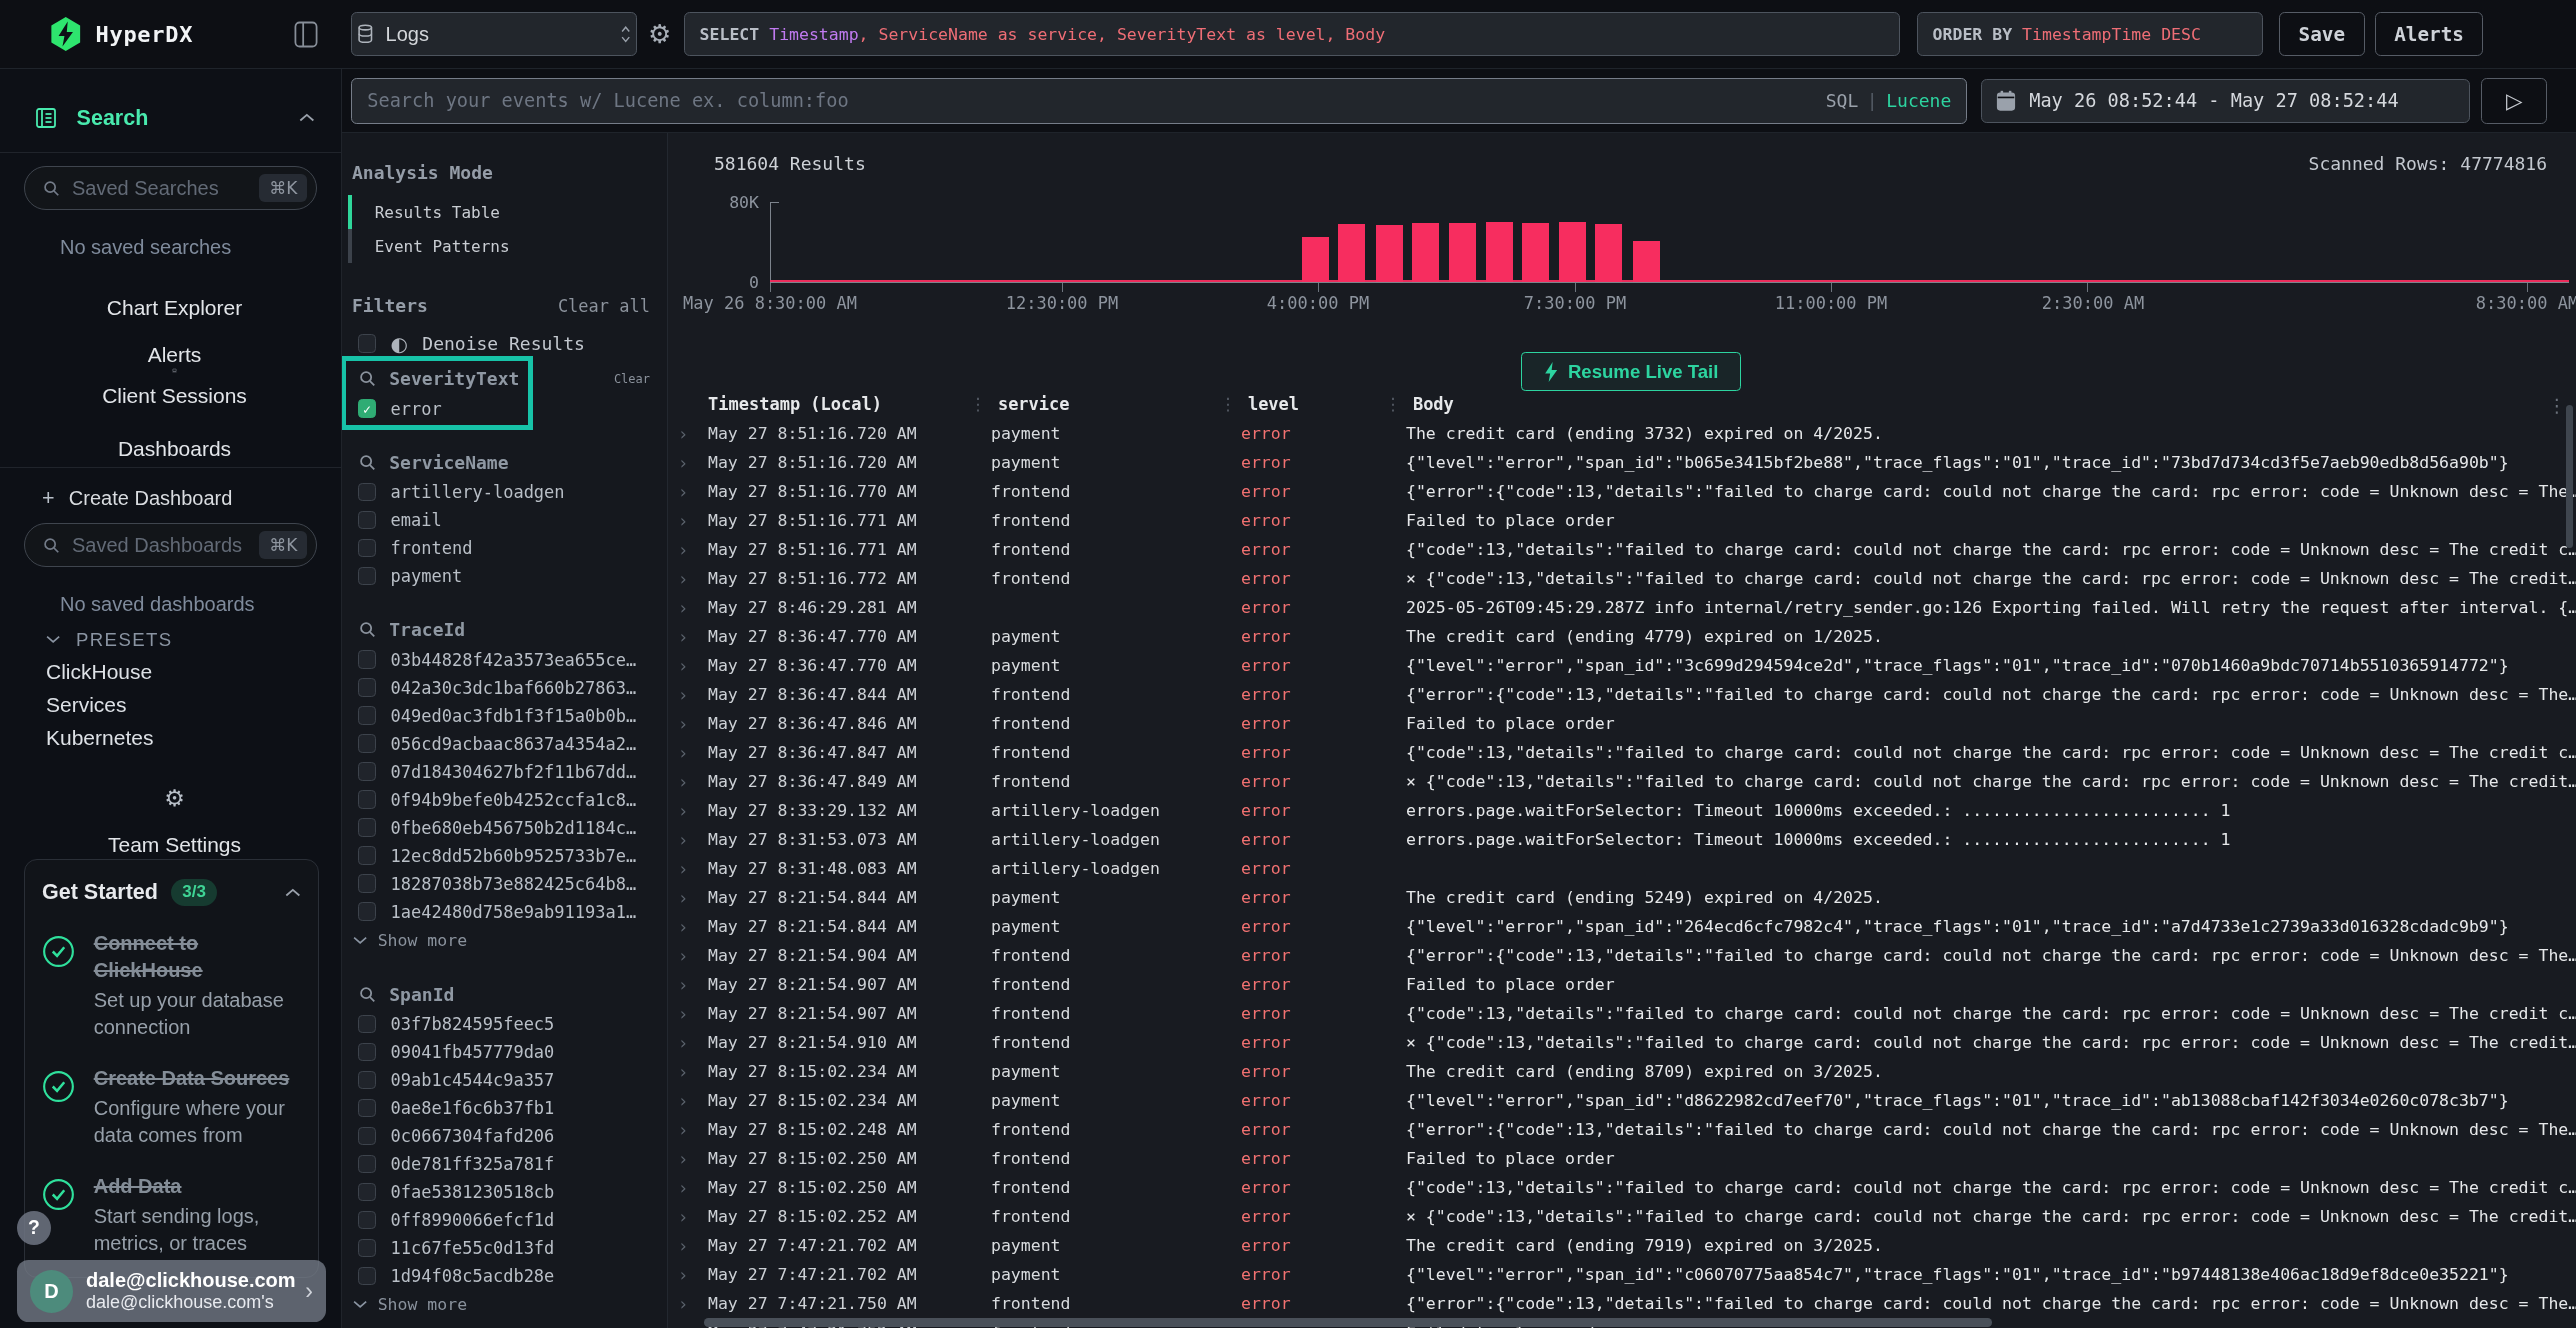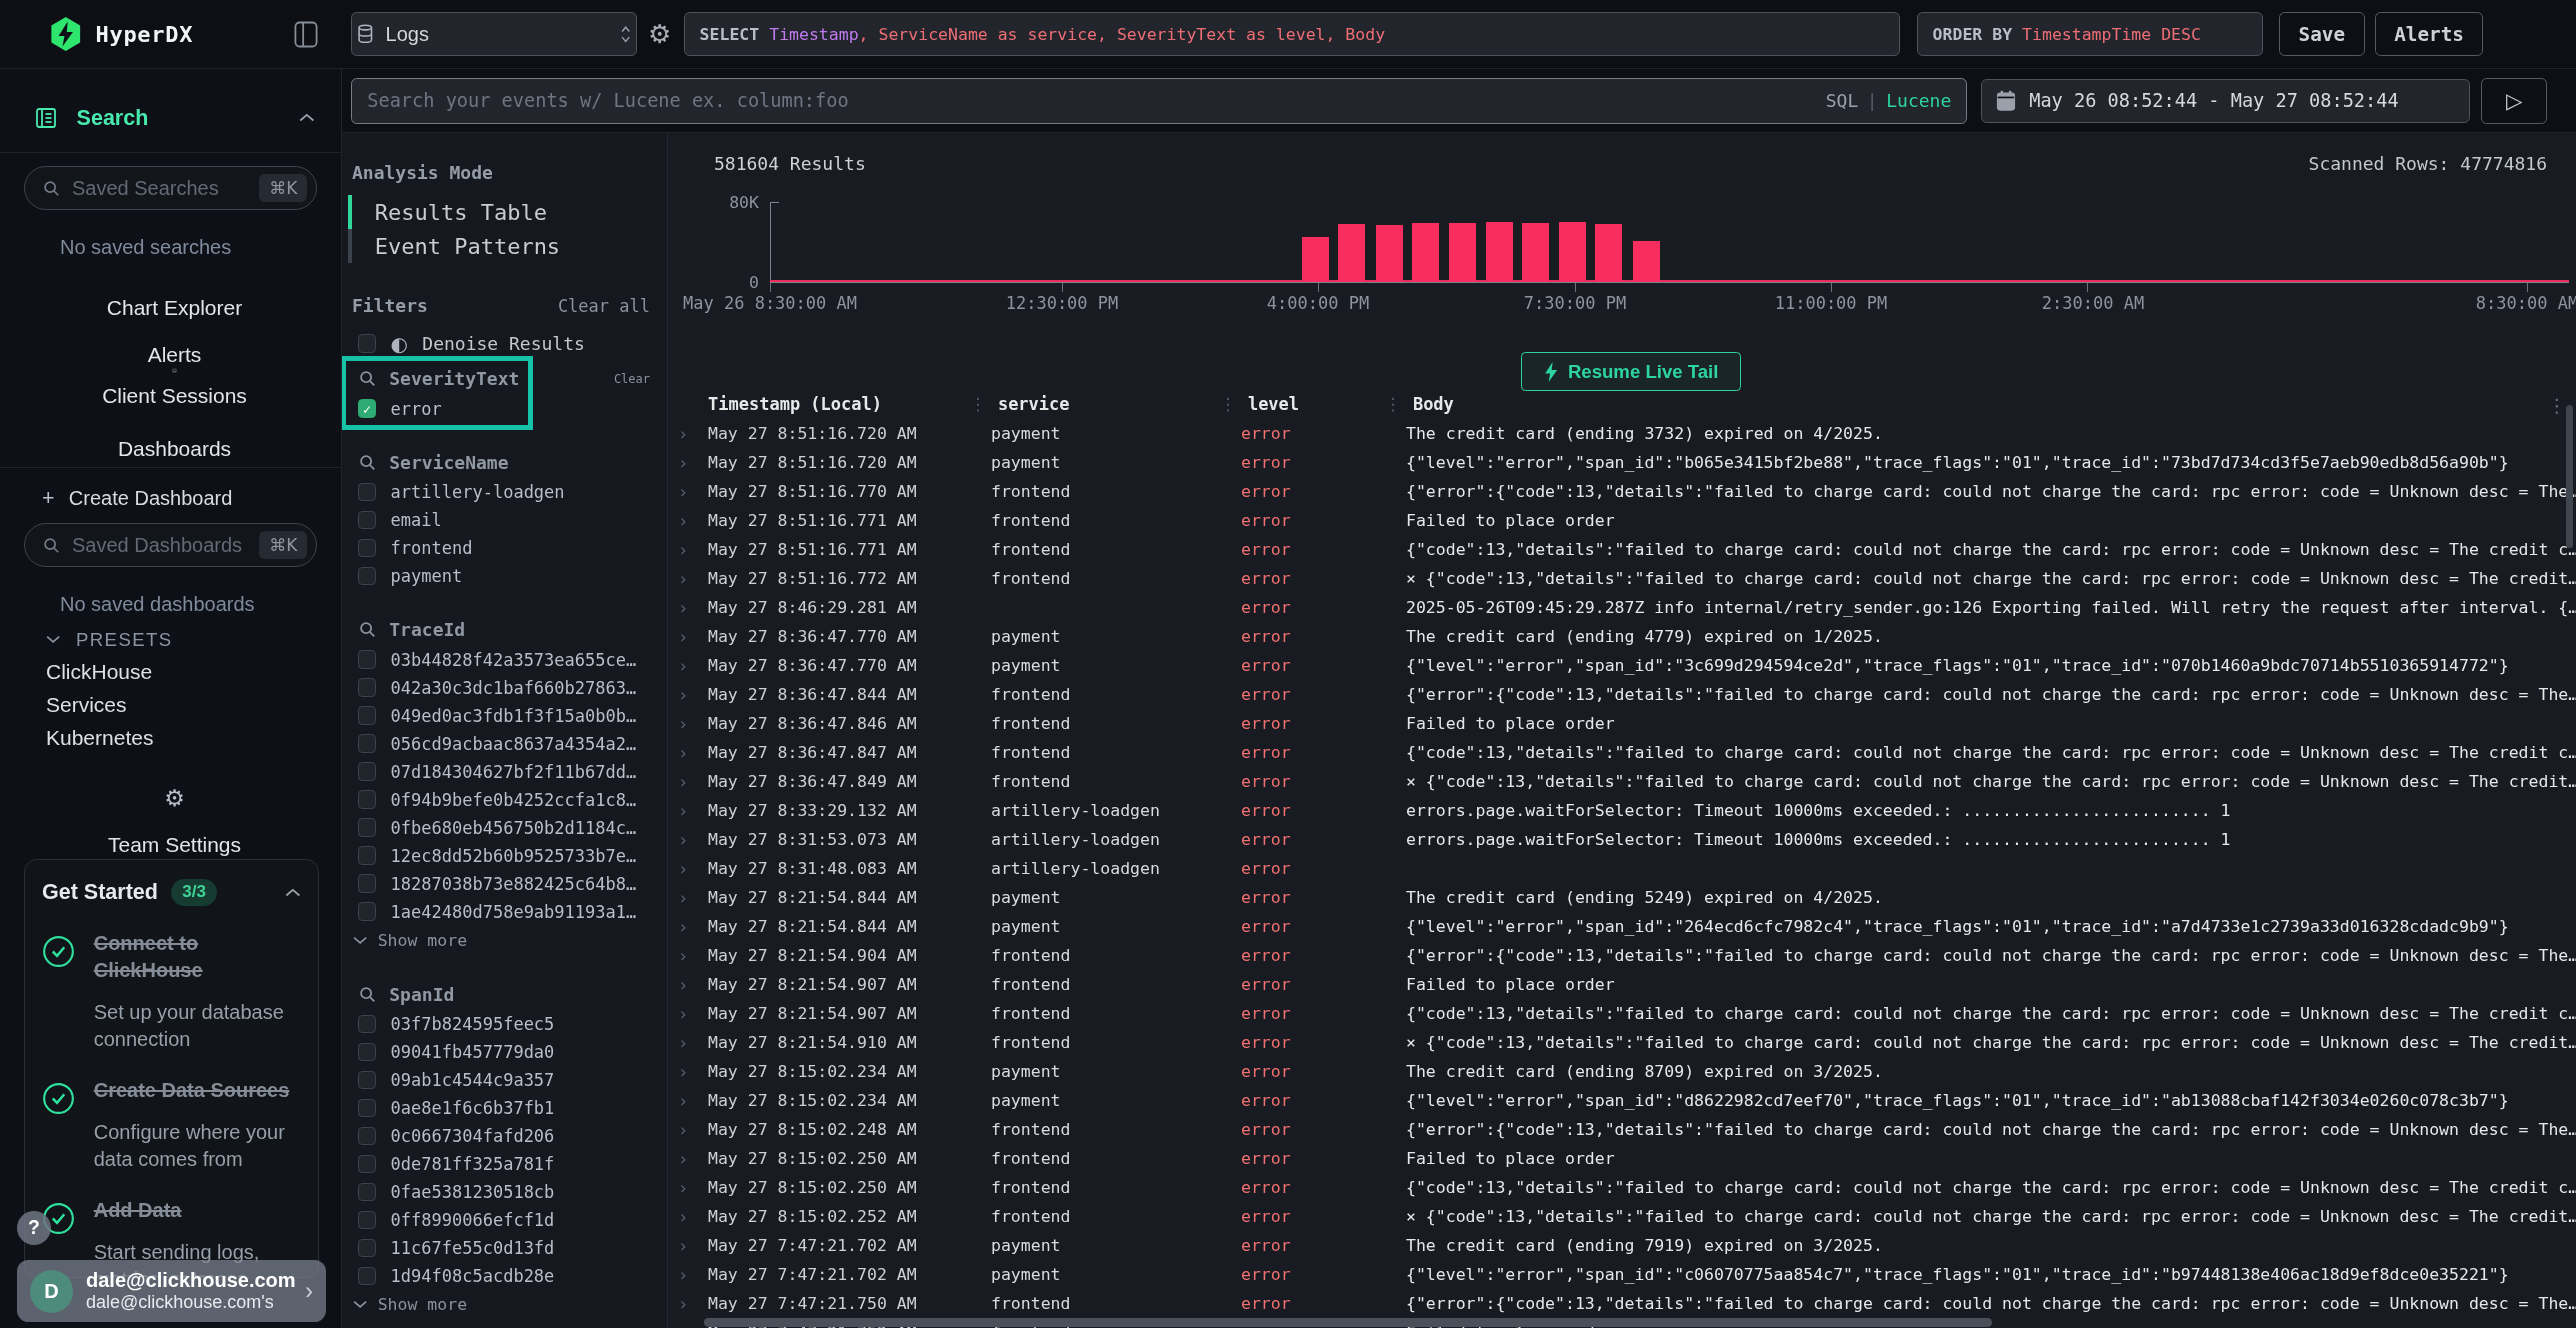--- a/index.html
+++ b/index.html
@@ -77,42 +77,42 @@
   .gs-card { position:absolute; left:24px; width:295px; top:790px; height:419px;
              border:1.4px solid #2a2f37; border-radius:13px; background:#111419; padding:18.6px 17px; overflow:hidden; }
   .gs-head { display:flex; align-items:center; gap:13px; }
   .gs-title { font-size:21.5px; font-weight:bold; color:#e8eaed; }
   .gs-badge { background:#163b30; color:#3fd495; font-size:17px; font-weight:bold; border-radius:715px; padding:3.6px 11.4px; }
   .gs-chev { margin-left:auto; display:flex; }
   .gs-item { display:flex; margin-top:24px; gap:15.7px; }
   .gs-check { flex:none; width:36px; padding-top:5.7px; }
   .gs-text { width:215px; }
   .gs-item-title { font-size:20px; font-weight:bold; color:#848d97; text-decoration:line-through; line-height:1.35; }
-  .gs-item-sub { font-size:20px; color:#97a0aa; line-height:1.35; margin-top:15px; }
+  .gs-item-sub { font-size:20px; color:#97a0aa; line-height:1.35; margin-top:3px; }
 
   .help-bubble { position:absolute; left:17px; top:1142px; width:34px; height:34px; border-radius:50%;
                  background:rgba(110,116,130,0.85); color:#fff; font-weight:bold; font-size:19.3px;
                  display:flex; align-items:center; justify-content:center; cursor:pointer; z-index:3; }
   .user-chip { position:absolute; left:17px; top:1191px; width:309px; height:62px; border-radius:11.4px;
                background:rgba(125,131,144,0.72); display:flex; align-items:center; padding:0 13px; gap:13px;
                cursor:pointer; z-index:2; }
   .avatar { width:43px; height:43px; border-radius:50%; background:#4d8b7c; color:#fff; font-weight:bold;
             font-size:20px; display:flex; align-items:center; justify-content:center; flex:none; }
   .user-lines { flex:1; min-width:0; }
   .user-name { font-size:20px; font-weight:bold; color:#ffffff; white-space:nowrap; }
   .user-org { font-size:18px; color:#e8eaef; white-space:nowrap; }
   .user-chev { color:#cfd3da; font-size:23px; }
 
   
   .fpanel { position:absolute; left:342px; top:133px; width:326px; bottom:0; background:#15181e;
             border-right:0.7px solid #232830; font-family:"DejaVu Sans Mono", monospace; overflow:hidden; }
   .fp-abs { position:absolute; left:0; right:0; }
   .fp-head { padding-left:10px; font-size:18px; font-weight:bold; color:#959da8; }
   .mode-row { height:34px; display:flex; align-items:center; margin-left:5.7px;
-              border-left:4.3px solid #3c424b; padding-left:23px; font-size:22px; color:#c9cdd3; cursor:pointer; }
+              border-left:4.3px solid #3c424b; padding-left:23px; font-size:16px; color:#c9cdd3; cursor:pointer; }
   .mode-row.active { border-left-color:#2fd79b; }
   .filters-head { display:flex; align-items:center; padding:0 17px 0 10px; }
   .clear-all { margin-left:auto; font-size:17px; font-weight:normal; color:#8b929c; cursor:pointer; }
   .denoise-row { display:flex; align-items:center; gap:14.3px; padding-left:15.7px; height:31.5px; cursor:pointer; }
   .denoise-icon { font-size:20px; color:#aeb4bc; }
   .denoise-label { font-size:18px; color:#c3c8cf; }
   .cb { width:18.6px; height:18.6px; border-radius:4.3px; border:1.4px solid #3d434c; background:#20242b; flex:none;
         display:flex; align-items:center; justify-content:center; cursor:pointer; }
   .cb.checked { background:#2fac74; border-color:#2fac74; color:#fff; font-size:13.6px; font-weight:bold; }
   .facet { position:relative; margin-bottom:24px; }

